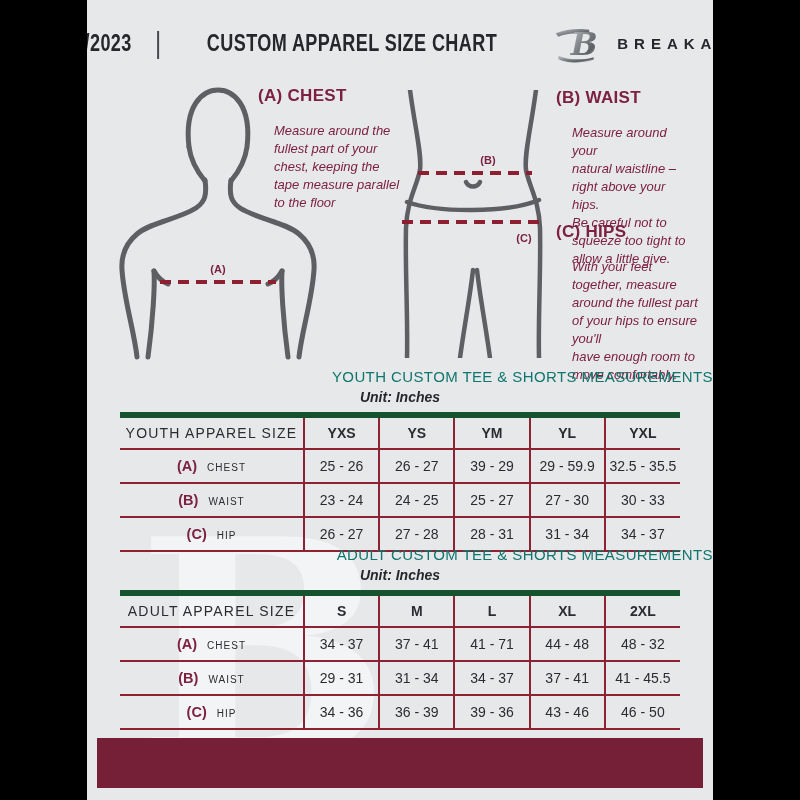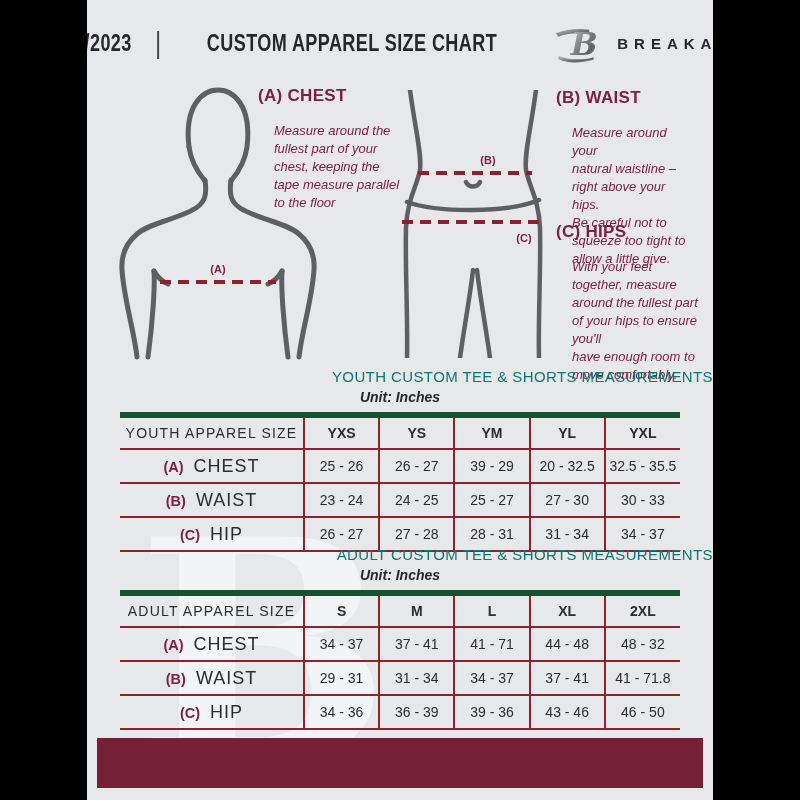--- a/index.html
+++ b/index.html
@@ -36,21 +36,21 @@
   
   table.size{position:absolute;left:33px;width:560px;border-collapse:collapse;table-layout:fixed;z-index:2;}
   table.size td{border-bottom:2px solid #8c2332;height:32px;padding:0;text-align:center;
                 font-size:14px;color:#2b2c30;vertical-align:middle;}
   table.size tr.head td{border-top:6px solid #14532d;height:30px;}
   table.size td.sep{border-left:2px solid #8c2332;}
   td.lead{text-align:left;padding-left:13px;}
   .colhead{font-weight:bold;font-size:15px;color:#1d1e22;}
   .colhead-left{font-size:14px;letter-spacing:1.2px;color:#3c3d41;}
   .rl-prefix{font-weight:bold;color:#7c2140;font-size:14.5px;}
-  .rl-name{font-size:18px;letter-spacing:1px;color:#2b2c30;margin-left:10px;}
+  .rl-name{font-size:10px;letter-spacing:1px;color:#2b2c30;margin-left:10px;}
 
   
   .footer-bar{position:absolute;left:10px;top:738px;width:606px;height:50px;background:#762038;z-index:4;}
 </style>
 </head>
 <body>
 
 <div class="canvas">
   <div class="page">
 
@@ -157,21 +157,21 @@
         <td class="sep colhead">YS</td>
         <td class="sep colhead">YM</td>
         <td class="sep colhead">YL</td>
         <td class="sep colhead">YXL</td>
       </tr>
       <tr>
         <td class="lead"><span class="rl-prefix">(A)</span><span class="rl-name">CHEST</span></td>
         <td class="sep">25 - 26</td>
         <td class="sep">26 - 27</td>
         <td class="sep">39 - 29</td>
-        <td class="sep">20 - 32.5</td>
+        <td class="sep">29 - 59.9</td>
         <td class="sep">32.5 - 35.5</td>
       </tr>
       <tr>
         <td class="lead"><span class="rl-prefix">(B)</span><span class="rl-name">WAIST</span></td>
         <td class="sep">23 - 24</td>
         <td class="sep">24 - 25</td>
         <td class="sep">25 - 27</td>
         <td class="sep">27 - 30</td>
         <td class="sep">30 - 33</td>
       </tr>
@@ -216,21 +216,21 @@
         <td class="sep">41 - 71</td>
         <td class="sep">44 - 48</td>
         <td class="sep">48 - 32</td>
       </tr>
       <tr>
         <td class="lead"><span class="rl-prefix">(B)</span><span class="rl-name">WAIST</span></td>
         <td class="sep">29 - 31</td>
         <td class="sep">31 - 34</td>
         <td class="sep">34 - 37</td>
         <td class="sep">37 - 41</td>
-        <td class="sep">41 - 71.8</td>
+        <td class="sep">41 - 45.5</td>
       </tr>
       <tr>
         <td class="lead"><span class="rl-prefix">(C)</span><span class="rl-name">HIP</span></td>
         <td class="sep">34 - 36</td>
         <td class="sep">36 - 39</td>
         <td class="sep">39 - 36</td>
         <td class="sep">43 - 46</td>
         <td class="sep">46 - 50</td>
       </tr>
     </tbody>

